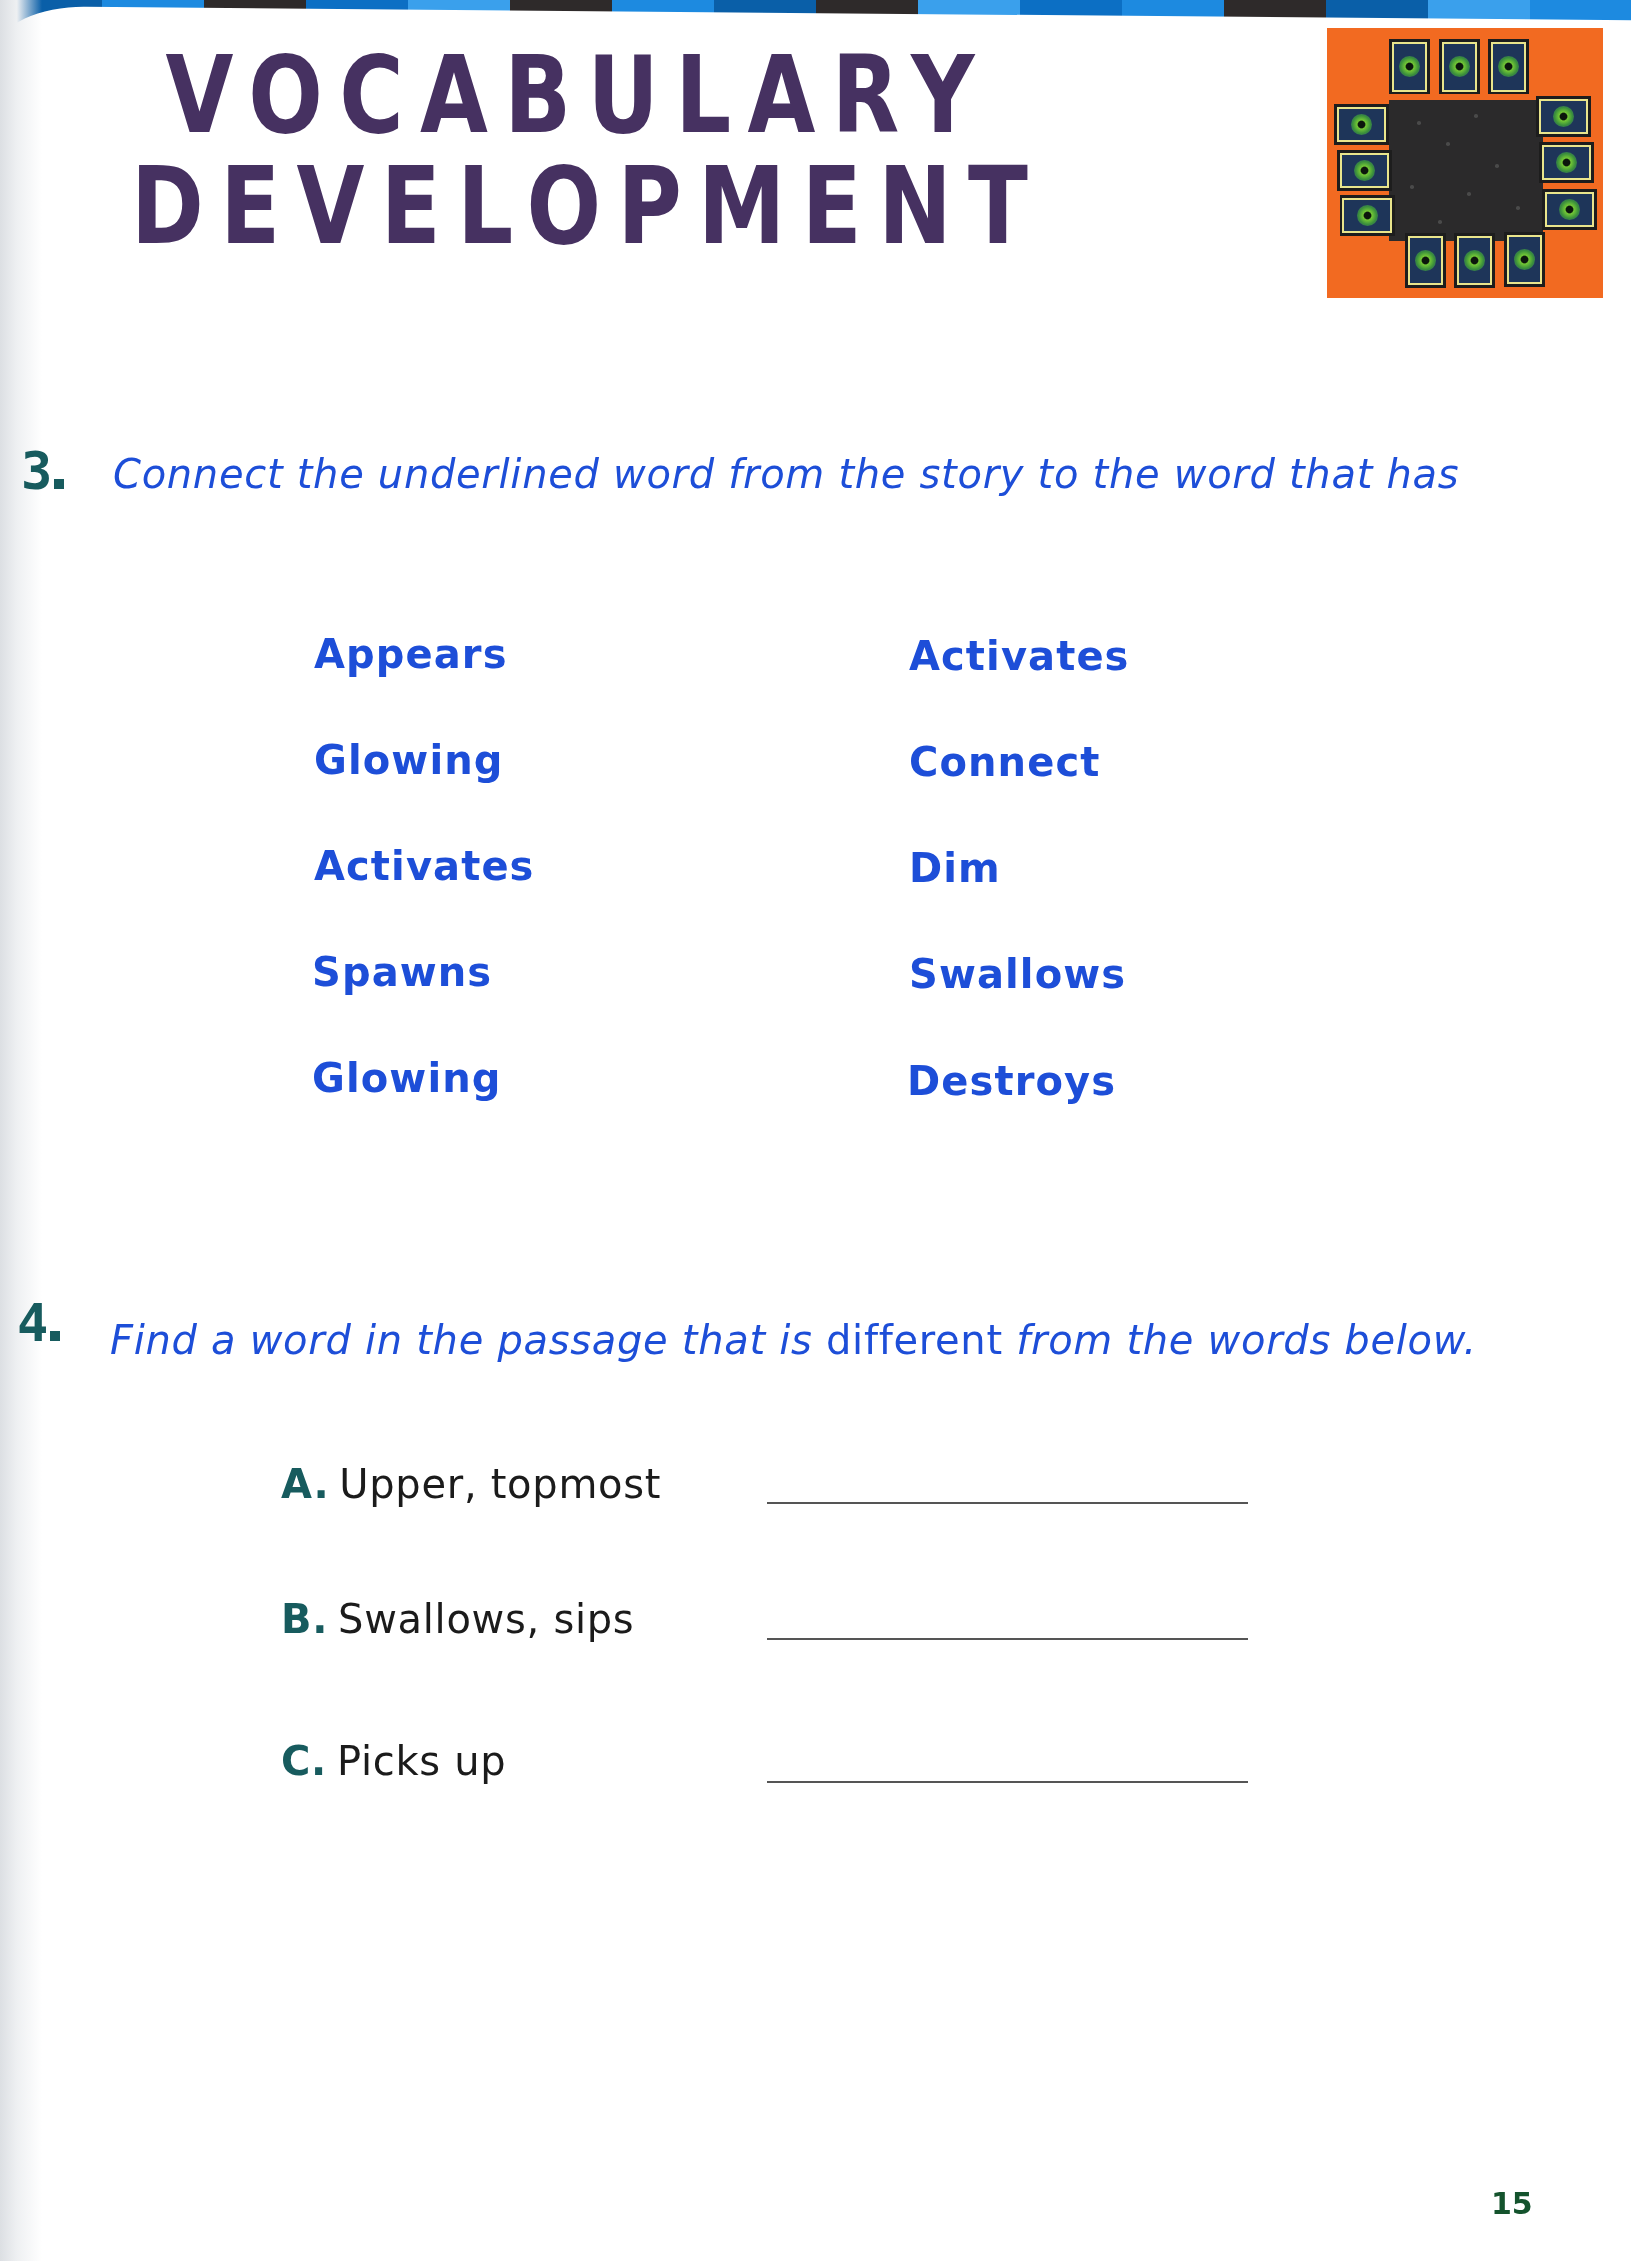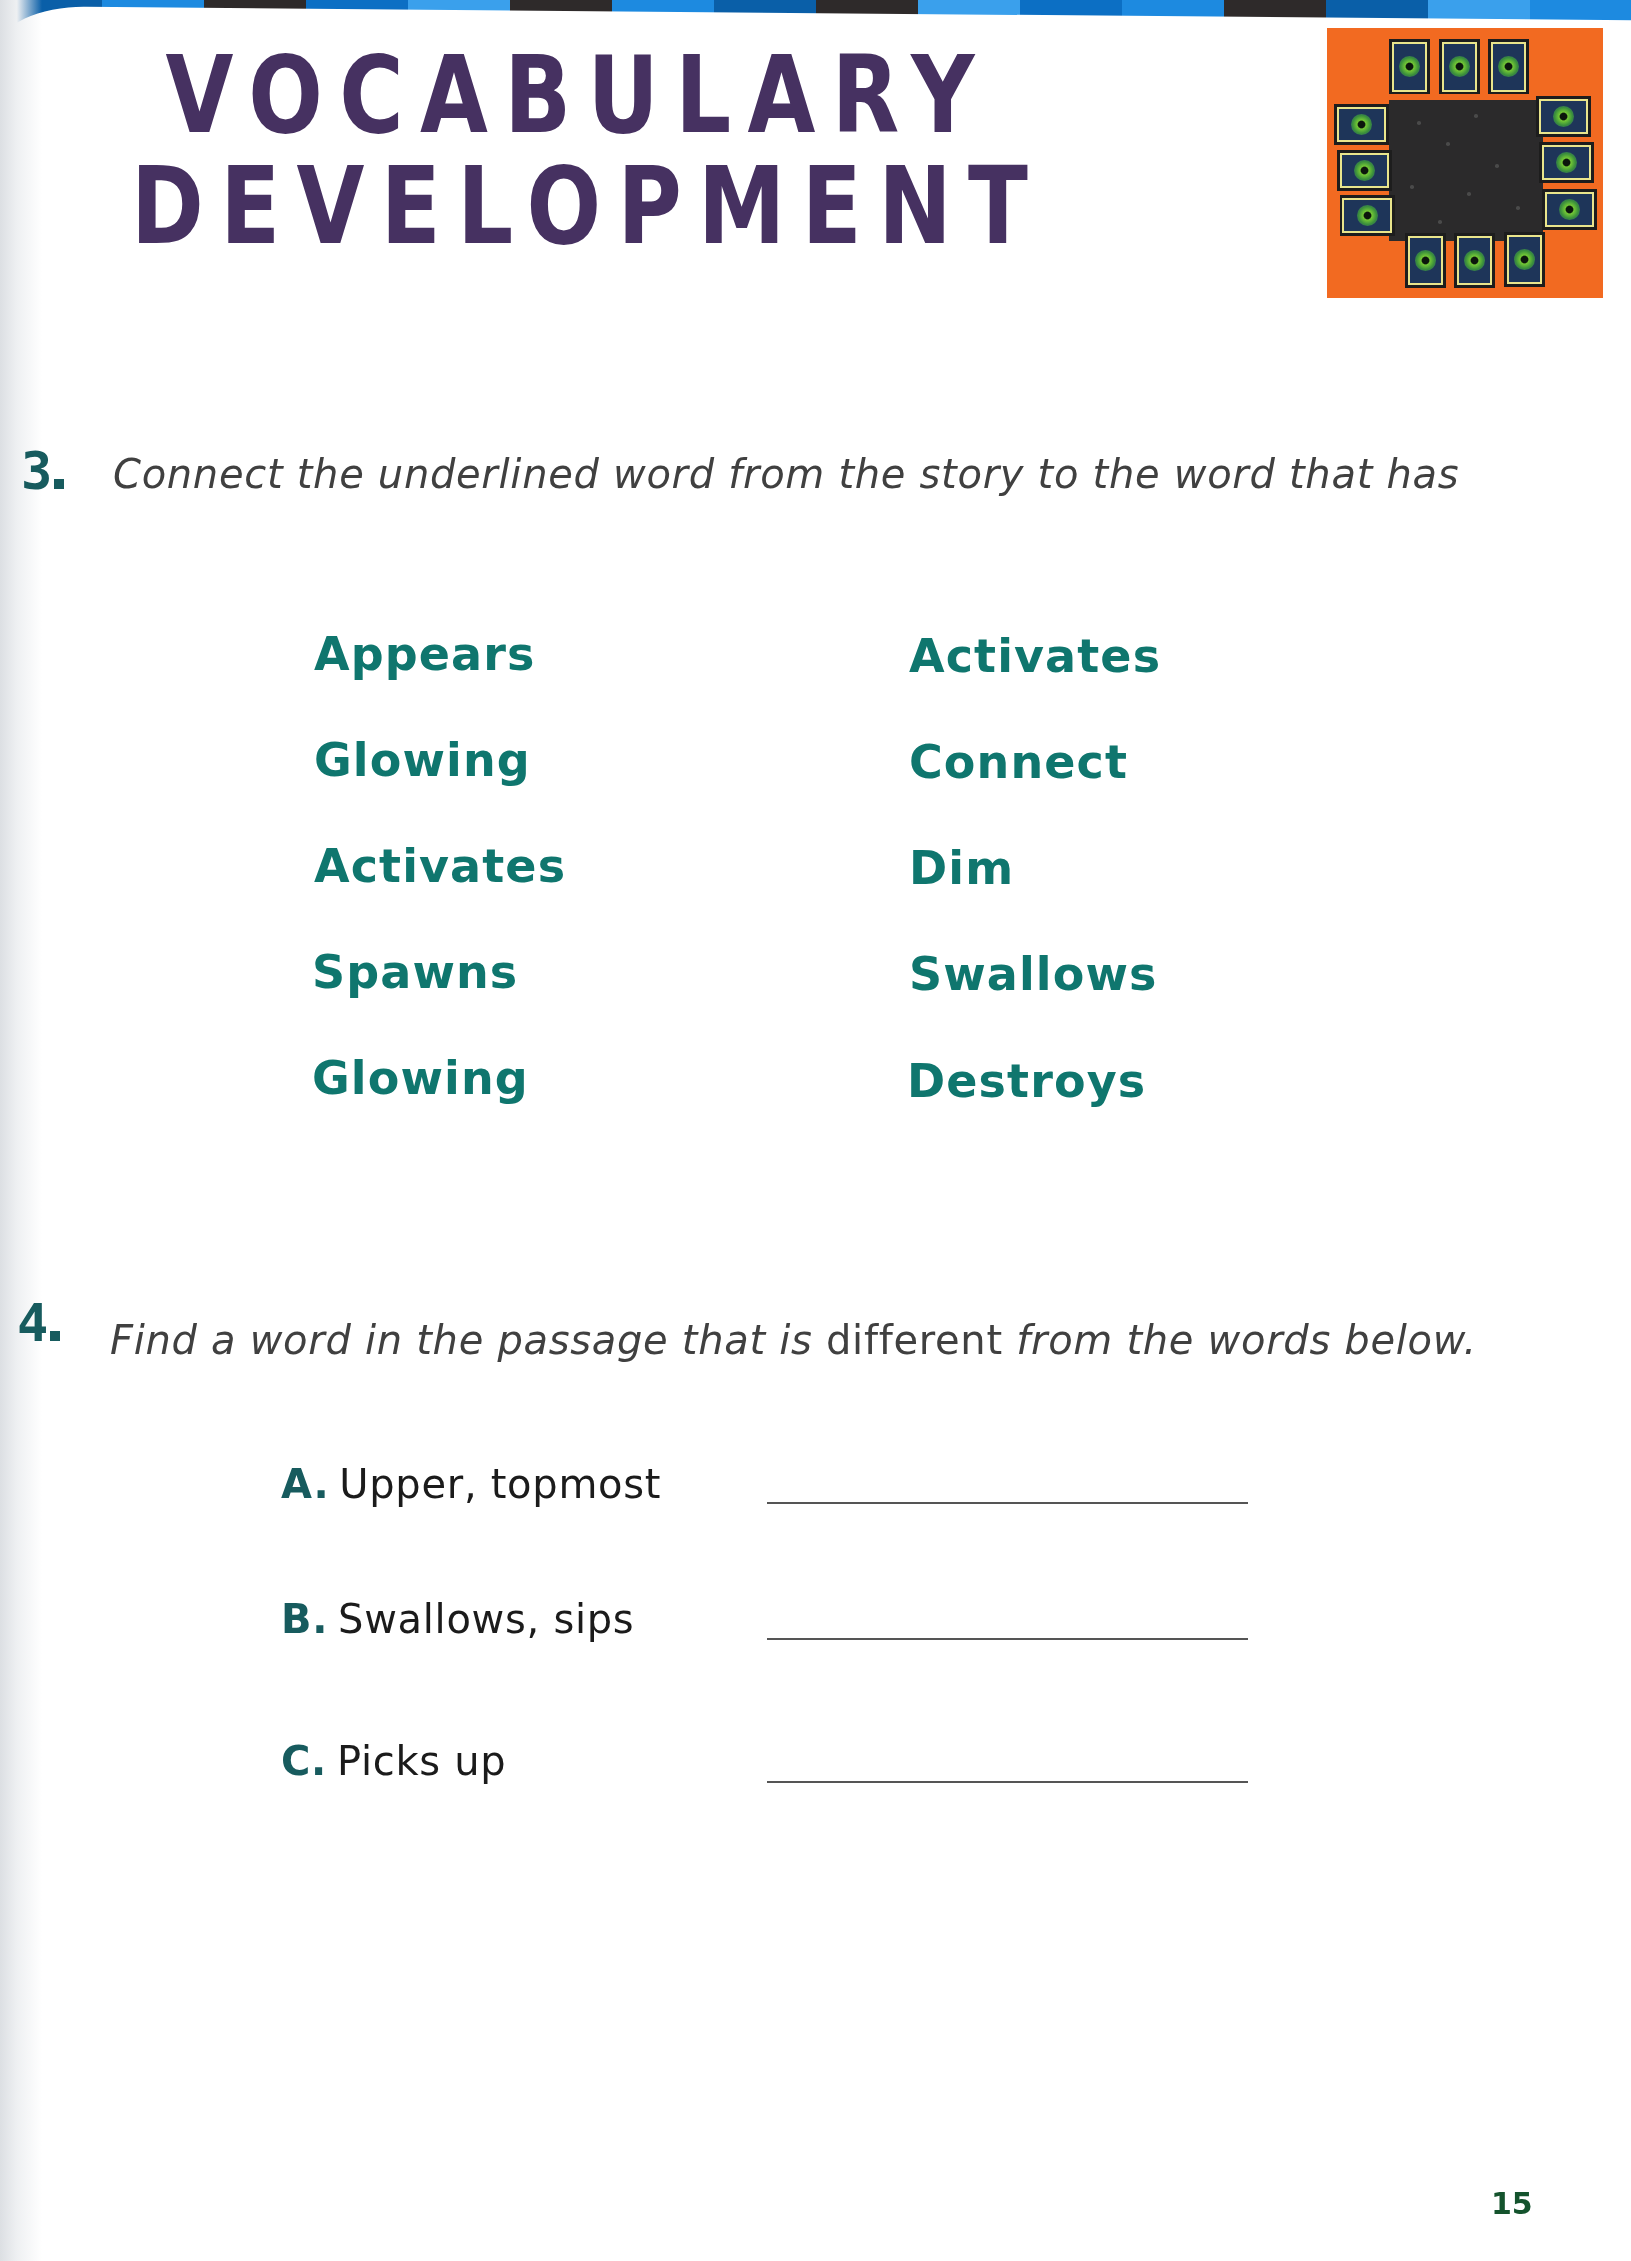--- a/index.html
+++ b/index.html
@@ -117,36 +117,36 @@
     }
     .q-number .dot {
       display: inline-block;
       width: 10px; height: 10px;
       background: #175b5e;
       margin-left: 1.4px;
       vertical-align: baseline;
     }
     .q-text {
       position: absolute;
-      color: #404040;
+      color: #1d4ed8;
       font-family: "DejaVu Sans", sans-serif;
       font-style: italic;
       font-size: 40px;
       line-height: 55px;
       letter-spacing: 0.7px;
       margin: 0;
     }
     .q-text .plain { font-style: normal; }
 
     .match-word {
       position: absolute;
-      color: #0f766e;
-      font-family: "DejaVu Sans", sans-serif;
-      font-weight: bold;
-      font-size: 46px;
+      color: #1d4ed8;
+      font-family: "DejaVu Sans", sans-serif;
+      font-weight: bold;
+      font-size: 40px;
       line-height: 42px;
       letter-spacing: 1.1px;
     }
 
     .item {
       position: absolute;
       left: 260px;
       font-family: "DejaVu Sans", sans-serif;
       font-size: 40px;
       line-height: 42px;

